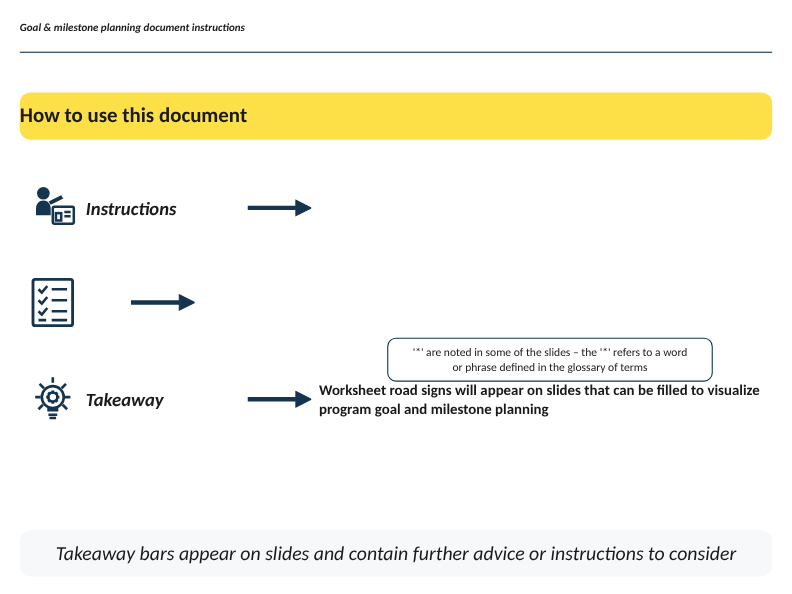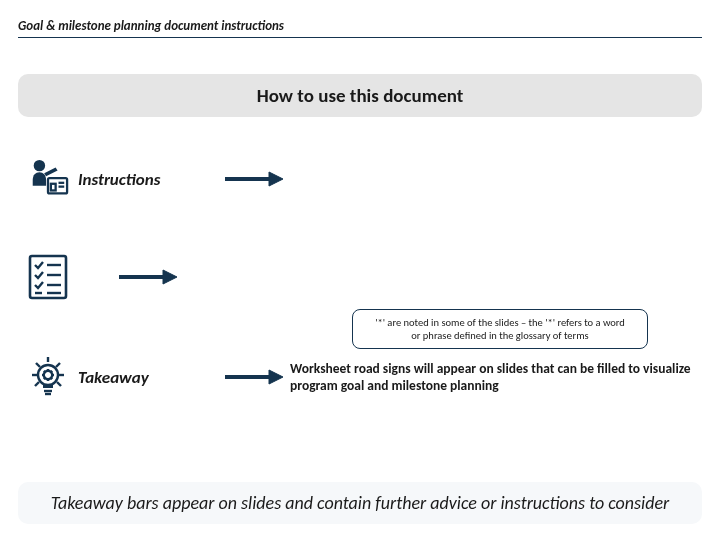--- a/index.html
+++ b/index.html
@@ -9,37 +9,37 @@
     font-family: Calibri, "Segoe UI", Arial, sans-serif;
     background: #ffffff;
     color: #1a1a1a;
     position: relative;
     overflow: hidden;
   }
   .page {
     padding: 18px 18px 0 18px;
   }
   .running-header {
-    font-size: 13px;
+    font-size: 10px;
     font-weight: 700;
     font-style: italic;
     border-bottom: 1.5px solid #15344f;
-    padding-bottom: 4px;
+    padding-bottom: 16px;
     margin-bottom: 36px;
   }
   .title-bar {
-    background: #e5e5e5;
+    background: #fde047;
     border-radius: 10px;
     padding: 10px 0;
-    text-align: center;
+    text-align: left;
     font-weight: 700;
     font-size: 19px;
     margin-bottom: 40px;
   }
-  .rows { display: flex; flex-direction: column; gap: 52px; padding: 0 6px; }
+  .rows { display: flex; flex-direction: column; gap: 40px; padding: 0 6px; }
   .row {
     display: grid;
     grid-template-columns: 48px 140px 60px 1fr;
     align-items: center;
     column-gap: 6px;
     position: relative;
   }
   .icon-cell { display:flex; align-items:center; justify-content:center; }
   .row-label {
     font-weight: 700;

